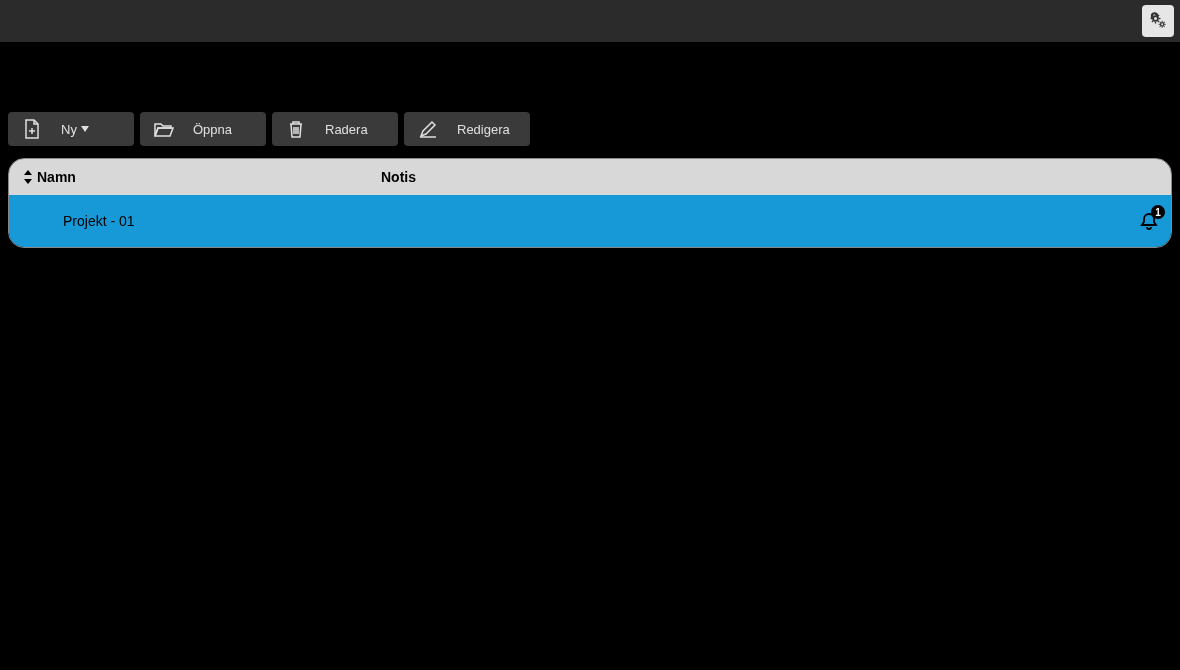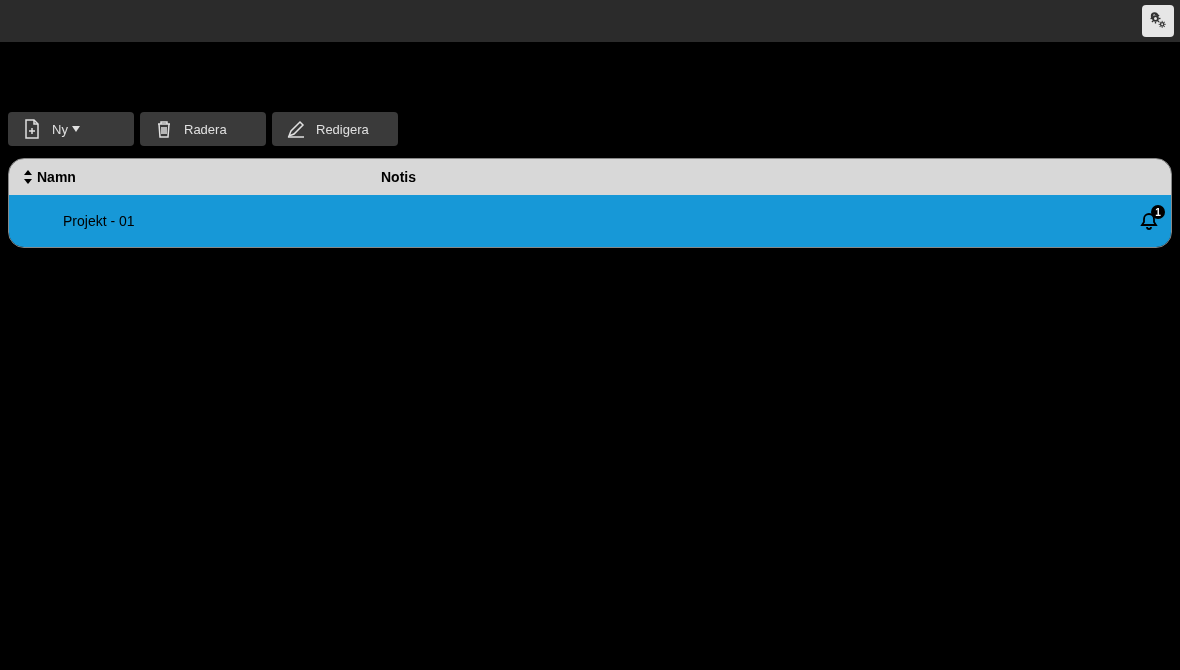--- a/index.html
+++ b/index.html
@@ -44,20 +44,21 @@
       border: none;
       border-radius: 4px;
       height: 34px;
       width: 126px;
       display: flex;
       align-items: center;
       color: #e0e0e0;
       font-size: 13px;
       cursor: pointer;
       padding: 0 10px;
+      gap: 9px;
     }
     .tb-button .icon-wrap {
       width: 28px;
       display: flex;
       justify-content: center;
       align-items: center;
       margin-right: 6px;
     }
     .tb-button .label-wrap {
       flex: 1;
@@ -204,20 +205,31 @@
     <span class="label-wrap">
       <span>Ny</span>
       <span class="caret">
         <svg width="8" height="6" viewBox="0 0 8 6">
             <polygon points="0,0 8,0 4,6" fill="#e0e0e0"></polygon>
           </svg>
       </span>
     </span>
   </button>
 
+  <button class="tb-button">
+    <span class="icon-wrap">
+      <svg width="20" height="16" viewBox="0 0 20 16" fill="none" stroke="#e0e0e0" stroke-width="1.5">
+        <path d="M1 3 h6 l2 2 h8 v2 H4 l-3 8 z"></path>
+        <path d="M1 15 l3-8 h15 l-3 8 z"></path>
+      </svg>
+    </span>
+    <span class="label-wrap">
+      <span>Öppna</span>
+    </span>
+  </button>
 
   <button class="tb-button">
     <span class="icon-wrap">
       <svg width="16" height="18" viewBox="0 0 16 18" fill="none" stroke="#e0e0e0" stroke-width="1.5">
         <path d="M2 4 h12"></path>
         <path d="M5 4 v-2 h6 v2"></path>
         <path d="M3 4 l1 13 h8 l1-13"></path>
         <line x1="6" y1="7" x2="6" y2="14"></line>
         <line x1="8" y1="7" x2="8" y2="14"></line>
         <line x1="10" y1="7" x2="10" y2="14"></line>

